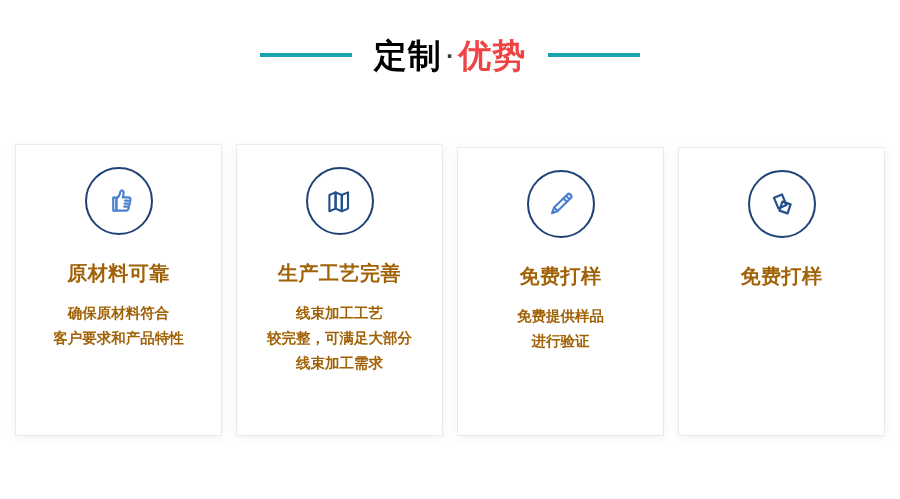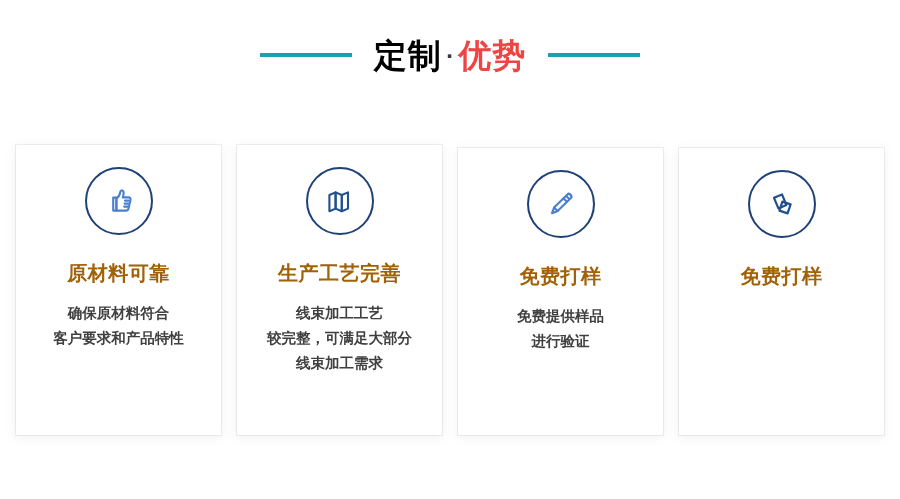--- a/index.html
+++ b/index.html
@@ -112,21 +112,21 @@
     color: #a16207;
     letter-spacing: 0.5px;
     line-height: 1.2;
     text-align: center;
     font-family: "DejaVu Sans", "Liberation Sans", sans-serif;
   }
   .card-body {
     margin-top: 16px;
     font-size: 14.5px;
     font-weight: bold;
-    color: #404040;
+    color: #a16207;
     line-height: 1.72;
     text-align: center;
     white-space: pre-line;
     font-family: "DejaVu Sans", "Liberation Sans", sans-serif;
   }
 </style>
 </head>
 <body>
 
 <div class="page">

